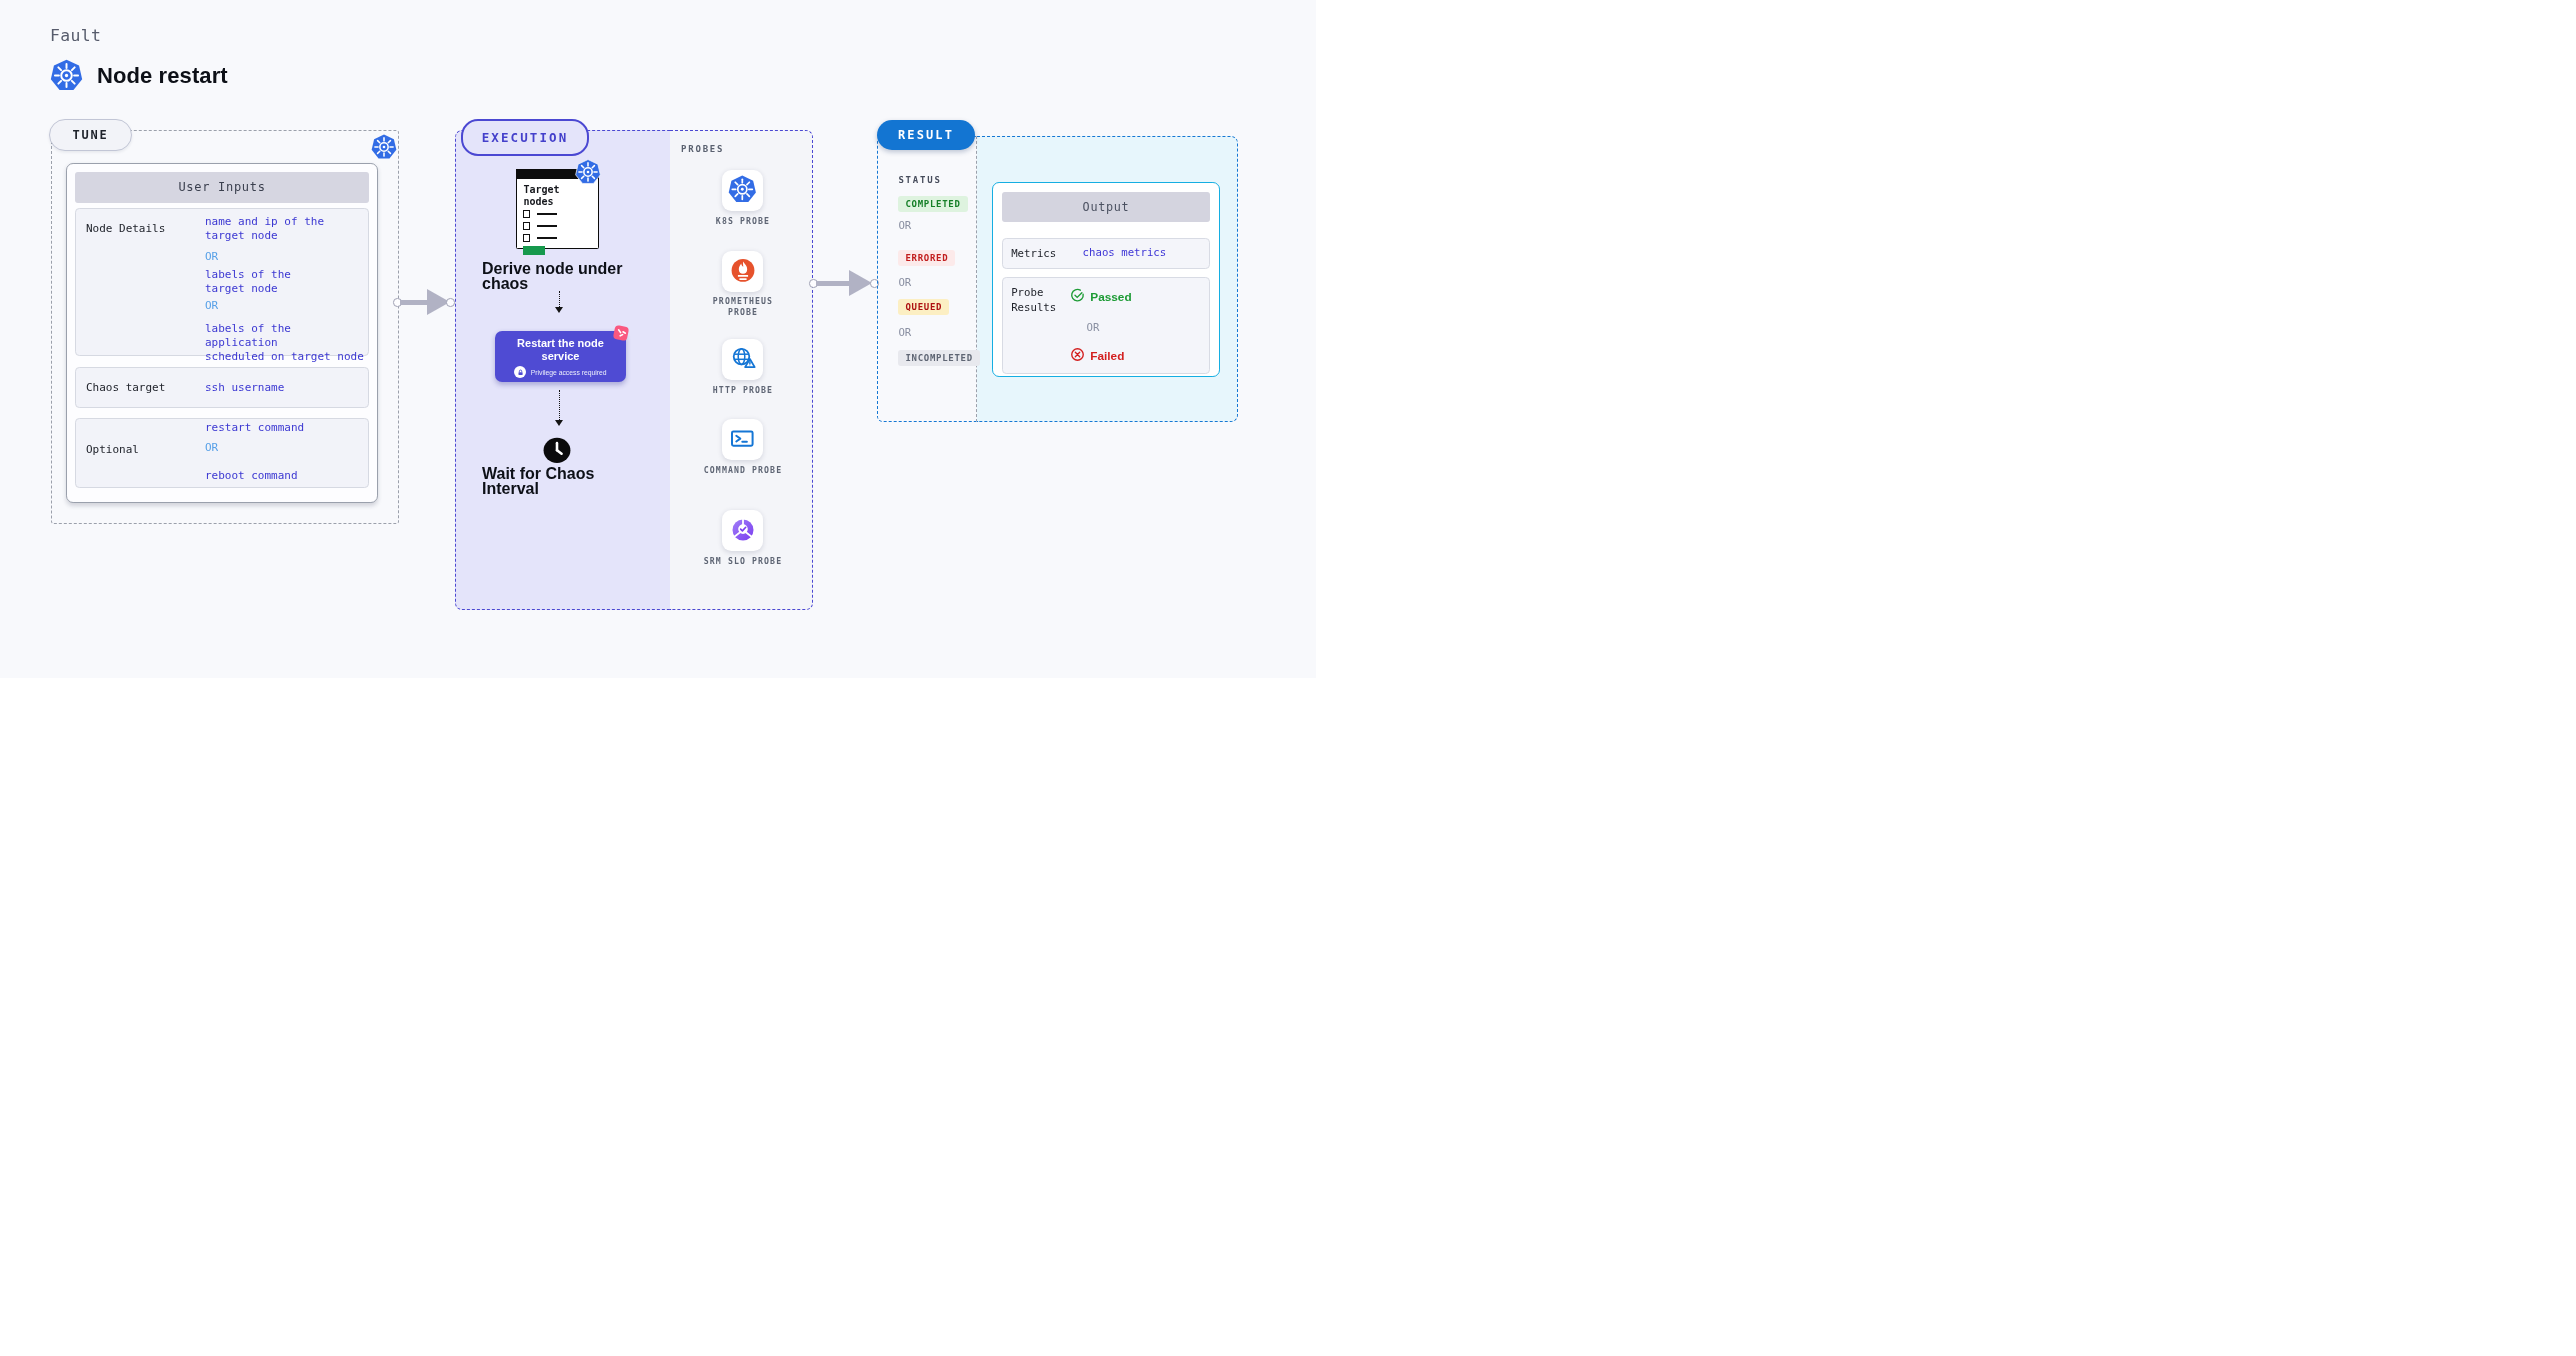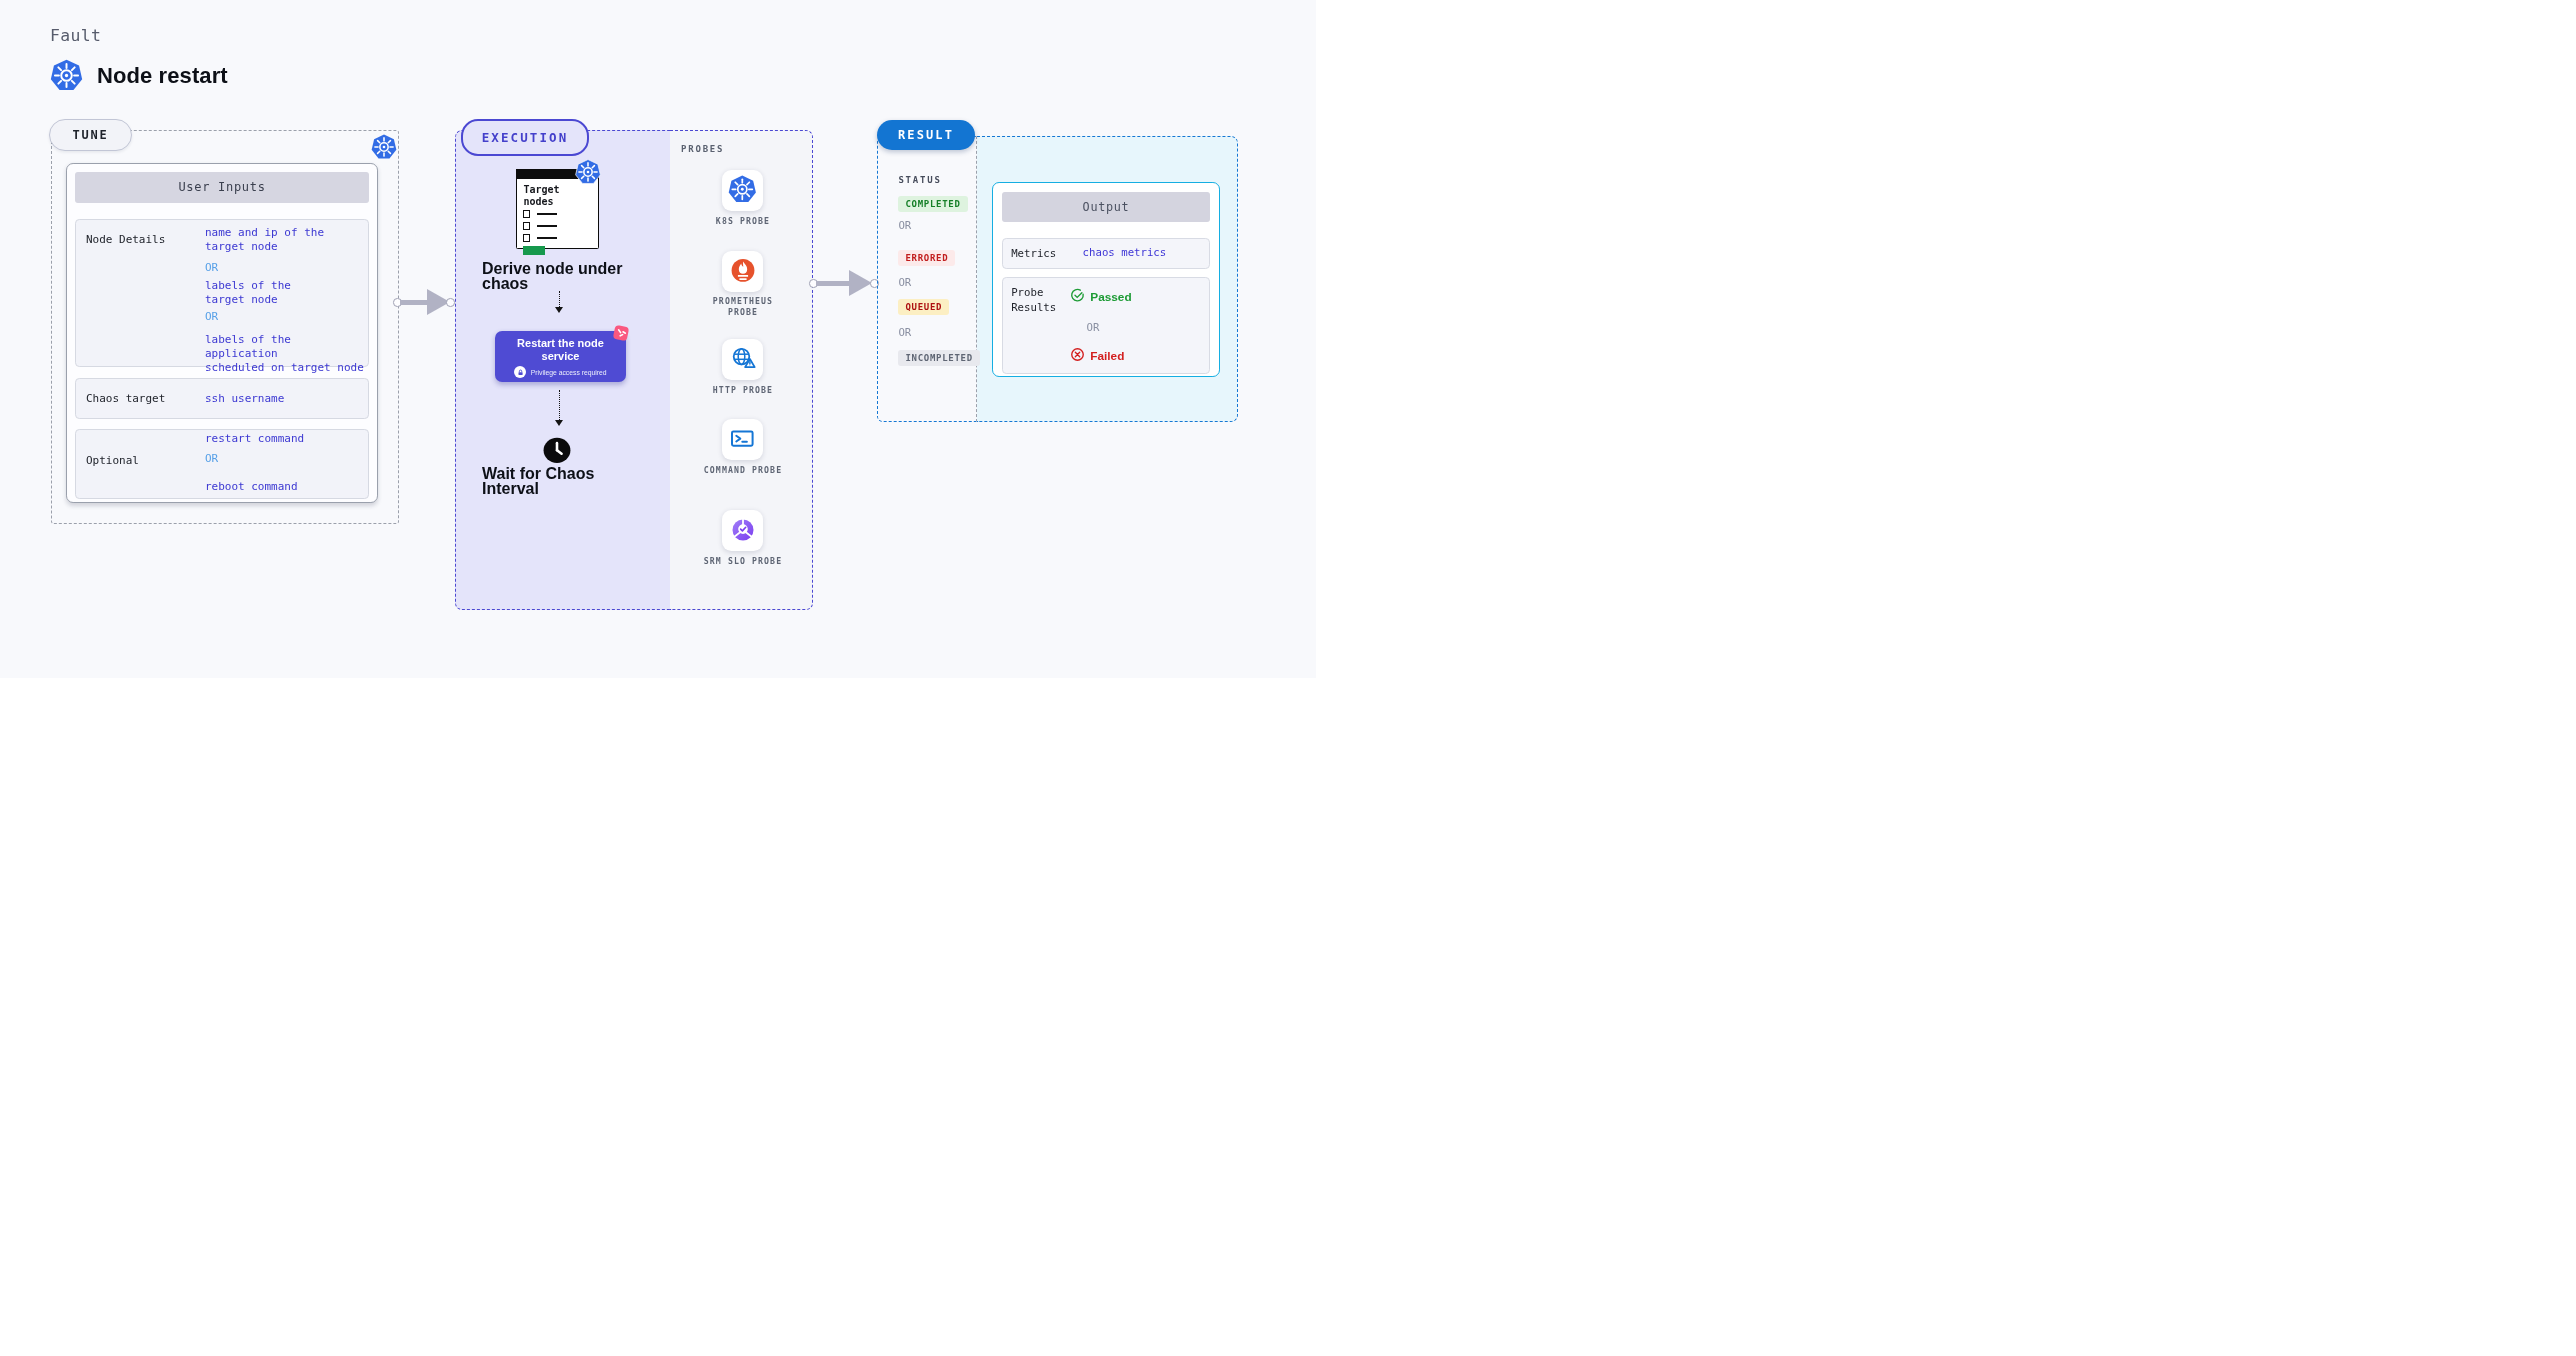--- a/index.html
+++ b/index.html
@@ -27,21 +27,21 @@
   .tune-box{position:absolute;left:51px;top:130px;width:346px;height:392px;
             border:1.4px dashed #9ba0ab;border-radius:2.9px;}
   .tune-k8s{position:absolute;left:371px;top:134px;z-index:4;}
   .ui-card{position:absolute;left:66px;top:163px;width:312px;height:340px;background:#fdfdff;
            border:1.4px solid #9aa0ac;border-radius:7.1px;box-shadow:0 2.1px 4.3px rgba(40,45,70,.18);
            box-sizing:border-box;padding:7.9px;}
   .ui-header{height:31px;background:#d6d6e1;border-radius:2.9px;display:flex;align-items:center;
              justify-content:center;font-size:12px;color:#3a3f4e;letter-spacing:0.7px;}
   .ui-row{position:relative;background:#f2f3f9;border:1.1px solid #d6d9e2;border-radius:4.3px;
           box-sizing:border-box;}
-  .row1{margin-top:16px;height:148px;}
+  .row1{margin-top:5px;height:148px;}
   .row2{margin-top:10.7px;height:41px;}
   .row3{margin-top:10.7px;height:70px;}
   .row-label{position:absolute;left:10px;font-size:11px;color:#22252d;}
   .val{position:absolute;left:129px;font-size:11px;line-height:14.3px;white-space:pre-line;color:#3c38d2;}
   .or{color:#57a0e8;}
 
   
   .flowarrow{position:absolute;height:34px;}
   .fa-dot{position:absolute;width:8.6px;height:8.6px;border-radius:50%;background:#fdfdff;
           border:1.8px solid #9fa1b4;box-sizing:border-box;}

